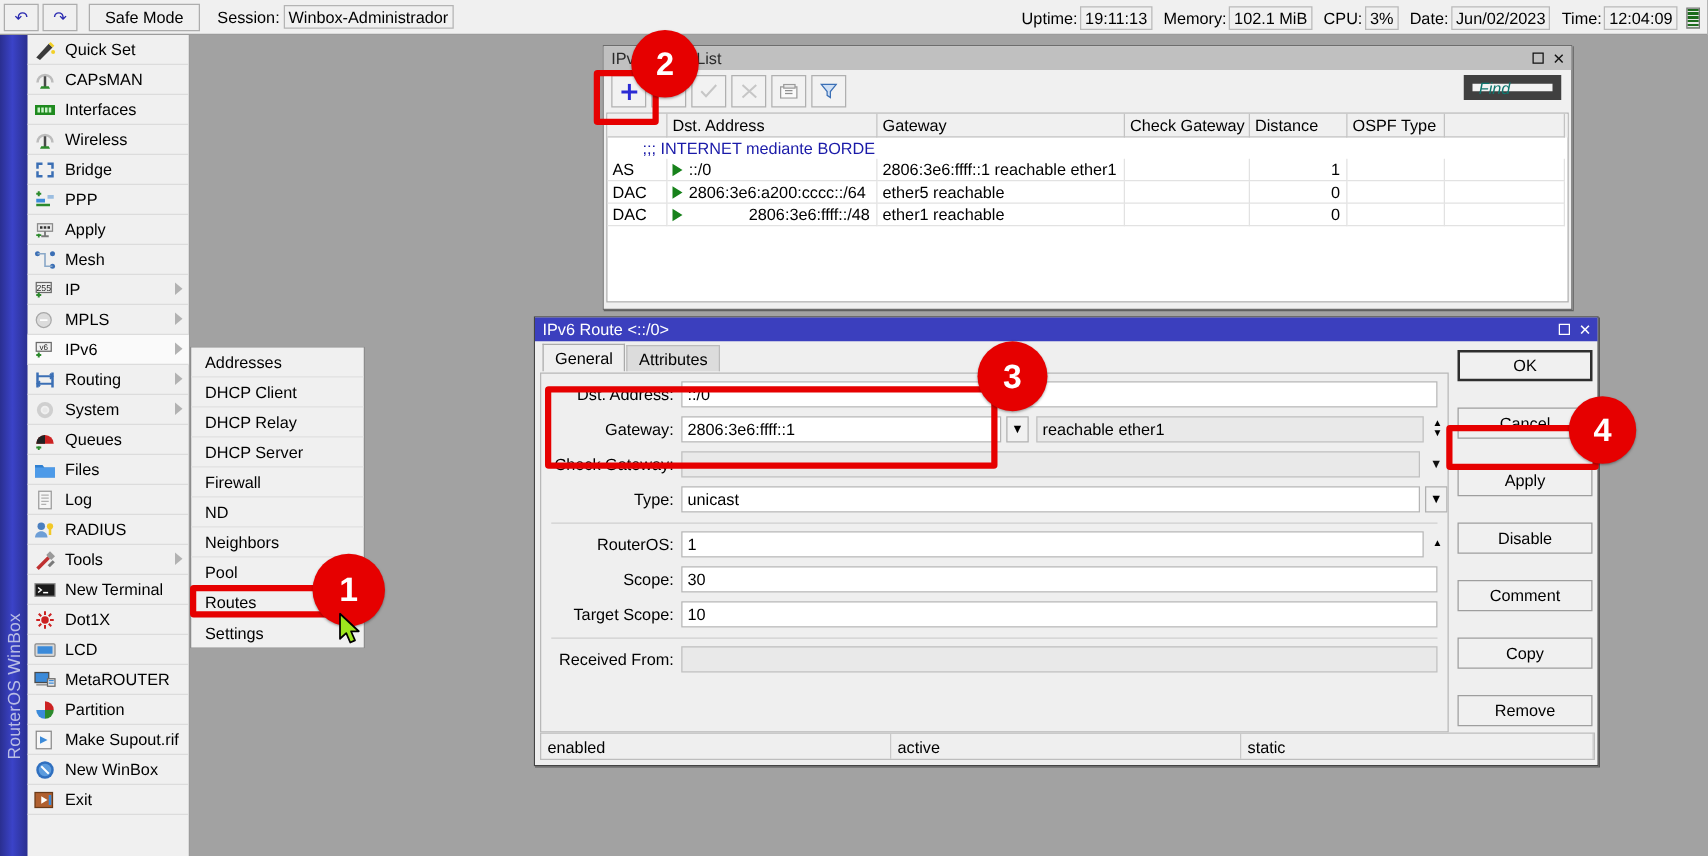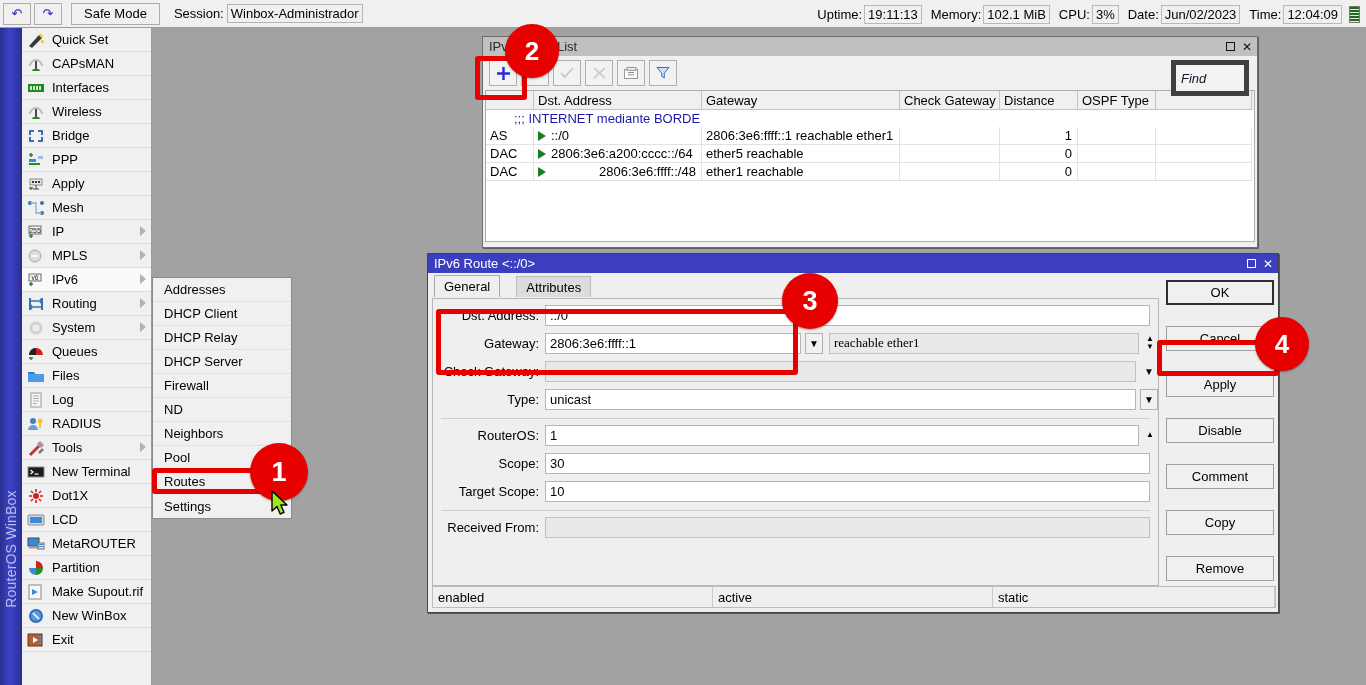--- a/index.html
+++ b/index.html
@@ -136,24 +136,24 @@
     position: relative;
   }
   .tool {
     width: 28px; height: 26px;
     border: 1px solid #b0b0b0; background: #f2f2f2;
     display: flex; align-items: center; justify-content: center;
   }
   .tool.dis { color: #c4c4c4; }
   .findbox {
     position: absolute; right: 8px; top: 4px;
-    width: 78px; height: 36px;
-    border: 5px solid #404040; background: #f3f3f3;
+    width: 78px; height: 20px;
+    border: 7px solid #404040; background: #f3f3f3;
     display: flex; align-items: center; padding-left: 5px;
-    color: #0f172a; font-size: 13px; font-style: italic;
+    color: #0f766e; font-size: 13px; font-style: italic;
   }
   .rl-grid { margin: 0 2px; border: 1px solid #adadad; background: #fff; height: 152px; }
   .rl-head { display: flex; height: 19px; background: #f0f0f0; font-size: 13px; }
   .rl-head div.th {
     border-right: 1px solid #c3c3c3; border-bottom: 1px solid #c3c3c3;
     padding-left: 4px; display: flex; align-items: center; position: relative;
     overflow: hidden; white-space: nowrap;
   }
   .rl-comment {
     height: 17px; display: flex; align-items: center;
@@ -184,38 +184,38 @@
     display: flex; align-items: center;
     padding-left: 6px; color: #fff; font-size: 13px;
   }
   .rt-title .wbtn { color: #fff; }
   .rt-title .wbtn .sq { border-color: #fff; }
   .tabs { display: flex; height: 24px; padding-left: 6px; align-items: flex-end; }
   .tab {
     height: 21px; padding: 0 9px;
     display: flex; align-items: center; font-size: 13px;
     border: 1px solid #bbb; border-bottom: none;
-    background: #dcdcdc; margin-right: 16px;
+    background: #dcdcdc; margin-right: 1px;
   }
   .tab.active { background: #efefef; border-color: #aaa; height: 22px; }
   .rt-body {
     position: absolute; left: 4px; top: 44px; width: 727px; height: 288px;
     border: 1px solid #b8b8b8; background: #efefef;
   }
   .frow { display: flex; align-items: center; height: 24px; margin-top: 4px; }
   .flab {
     width: 112px; text-align: right; padding-right: 6px;
     font-size: 13px; flex: 0 0 112px;
   }
   .finp {
     height: 21px; background: #fff; border: 1px solid #b5b5b5;
     display: flex; align-items: center; padding-left: 4px;
     font-size: 13px; flex: 1 1 auto; min-width: 0;
   }
-  .finp.ro { background: #e9e9e9; border-color: #c0c0c0; font-family: Liberation Serif, serif; }
+  .finp.ro { background: #e9e9e9; border-color: #c0c0c0; }
   .drop-sm {
     width: 18px; height: 21px; margin-left: 4px;
     border: 1px solid #b0b0b0; background: #f1f1f1;
     display: flex; align-items: center; justify-content: center;
     font-size: 10px; flex: 0 0 18px;
   }
   .drop-plain {
     width: 18px; height: 21px; margin-left: 4px;
     display: flex; align-items: center; justify-content: center;
     font-size: 10px; flex: 0 0 18px; color: #111;

